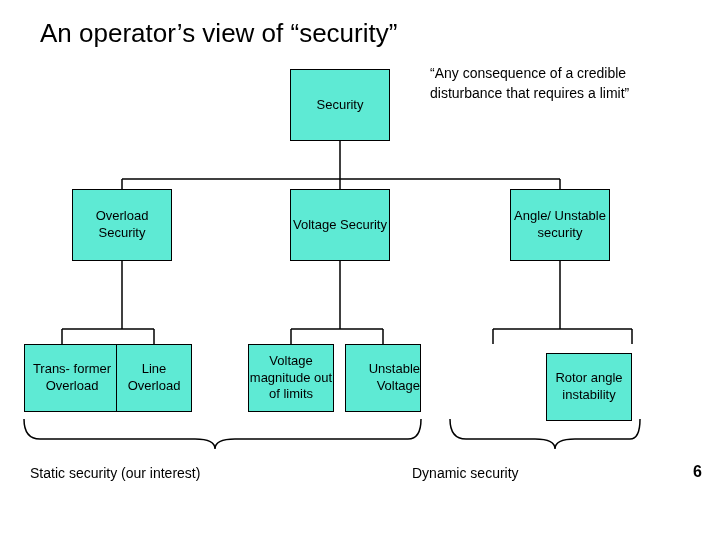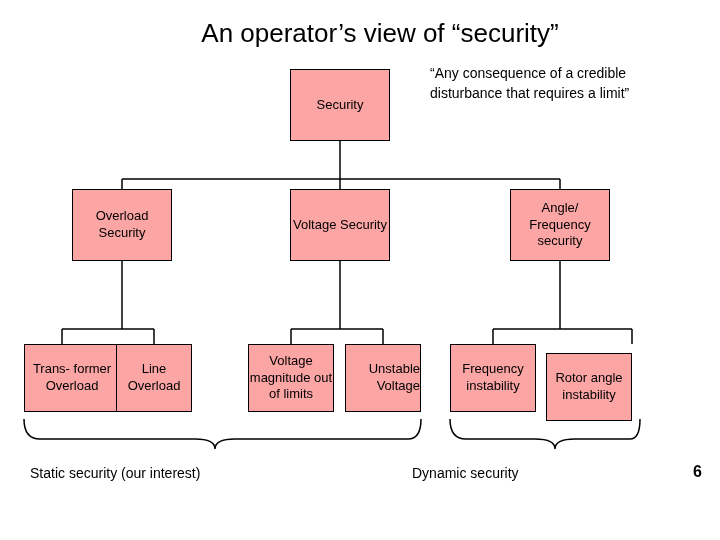--- a/index.html
+++ b/index.html
@@ -6,36 +6,36 @@
     body {
       width: 720px;
       height: 540px;
       background: #fff;
       font-family: Arial, sans-serif;
       font-size: 13px;
       overflow: hidden;
       position: relative;
     }
     .page-title {
-      text-align: center;
+      text-align: left;
       font-size: 26px;
       font-weight: normal;
       padding: 18px 0 10px 40px;
       color: #000;
     }
     .diagram-area {
       position: relative;
       width: 720px;
       height: 430px;
     }
     
     .box {
       position: absolute;
       border: 1.5px solid #000;
-      background: #fca5a5;
+      background: #5eead4;
       display: flex;
       align-items: center;
       justify-content: center;
       text-align: center;
       font-size: 13px;
       line-height: 1.3;
     }
     
     .box-security {
       width: 100px;
@@ -184,27 +184,26 @@
     <line x1="493" y1="270" x2="493" y2="285" stroke="#000" stroke-width="1.5"></line>
     <line x1="632" y1="270" x2="632" y2="285" stroke="#000" stroke-width="1.5"></line>
   </svg>
 
   <div class="box box-security">Security</div>
 
   <div class="quote-box">“Any consequence of a credible disturbance that requires a limit”</div>
 
   <div class="box box-overload">Overload Security</div>
   <div class="box box-voltage-sec">Voltage Security</div>
-  <div class="box box-angle-freq">Angle/ Frequency security</div>
+  <div class="box box-angle-freq">Angle/ Unstable security</div>
 
   <div class="box box-transformer">Trans- former Overload</div>
   <div class="box box-line-overload">Line Overload</div>
   <div class="box box-voltage-mag">Voltage magnitude out of limits</div>
   <div class="box box-unstable-volt">Unstable Voltage</div>
-  <div class="box box-freq-instab">Frequency instability</div>
   <div class="box box-rotor">Rotor angle instability</div>
 
   <svg class="brace-svg" xmlns="http://www.w3.org/2000/svg">
 
     <path d="M 24 10 Q 24 30 40 30 L 195 30 Q 215 30 215 40 Q 215 30 235 30 L 408 30 Q 421 30 421 10" fill="none" stroke="#000" stroke-width="1.5"></path>
 
     <path d="M 450 10 Q 450 30 466 30 L 535 30 Q 555 30 555 40 Q 555 30 575 30 L 630 30 Q 640 30 640 10" fill="none" stroke="#000" stroke-width="1.5"></path>
   </svg>
 
   <div class="brace-label-left">Static security (our interest)</div>

